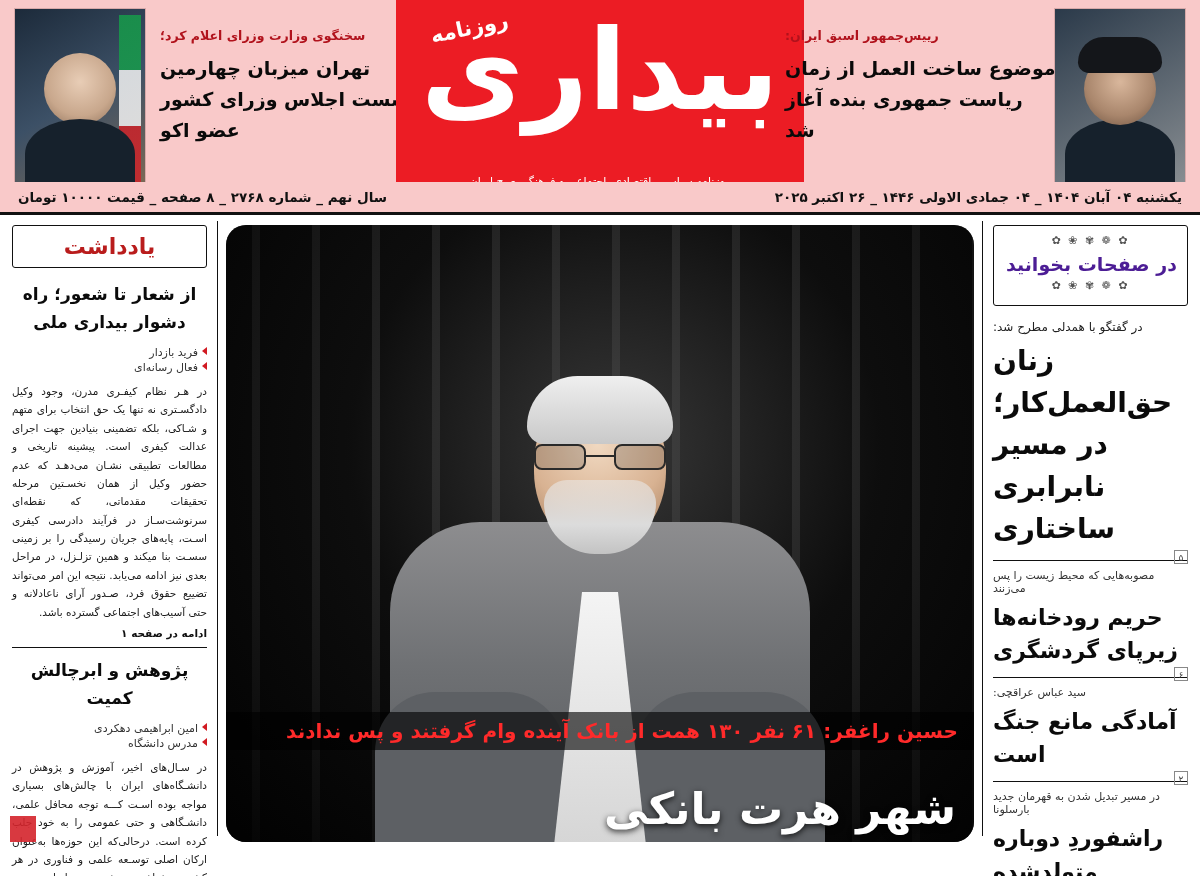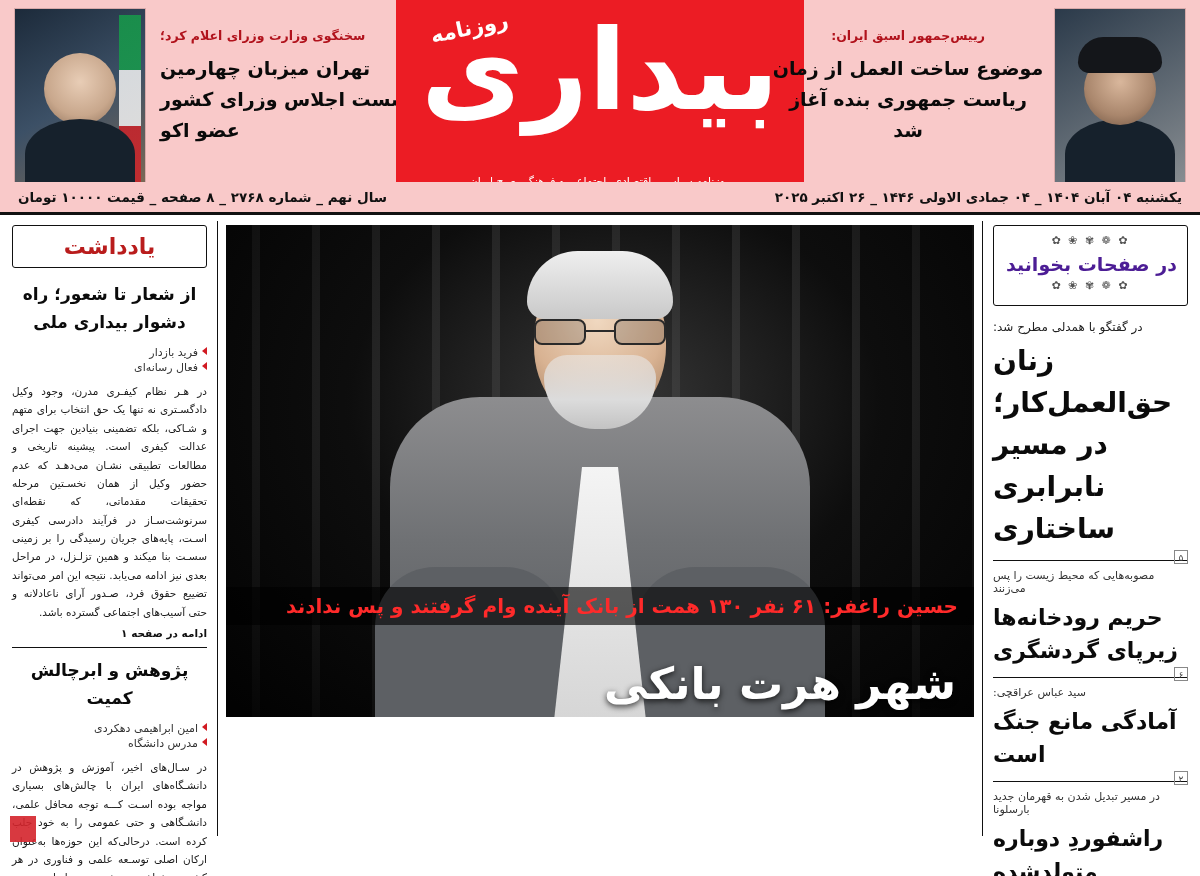--- a/index.html
+++ b/index.html
@@ -86,21 +86,21 @@
   }
   .badge-left { left: 158px; }
 
   .mh-headline {
     position: absolute;
     top: 28px;
     width: 272px;
     text-align: left;
     color: #111;
   }
-  .mh-headline.right { right: 156px; text-align: center; }
+  .mh-headline.right { right: 143px; text-align: left; }
   .mh-headline.left { left: 160px; text-align: left; }
   .mh-kicker {
     font-size: 12.5px;
     color: #b1121c;
     margin-bottom: 10px;
     font-weight: bold;
   }
   .mh-title {
     font-size: 19px;
     font-weight: bold;
@@ -251,27 +251,28 @@
     line-height: 14px;
     text-align: center;
     color: #444;
     float: right;
   }
 
   
   .photo-main {
     position: relative;
     width: 100%;
-    height: 492px;
+    height: 617px;
     background:
       repeating-linear-gradient(90deg,
         #0d0d0d 0px, #0d0d0d 26px,
         #262626 26px, #262626 34px,
         #0d0d0d 34px, #0d0d0d 60px);
     overflow: hidden;
+    border-radius: 20px;
   }
   .bg-glow {
     position: absolute;
     inset: 0;
     background: radial-gradient(ellipse at 52% 36%, rgba(90,90,90,.55) 0%, rgba(15,15,15,.2) 48%, rgba(0,0,0,.9) 100%);
   }
   .subj {
     position: absolute;
     left: 50%;
     transform: translateX(-50%);

